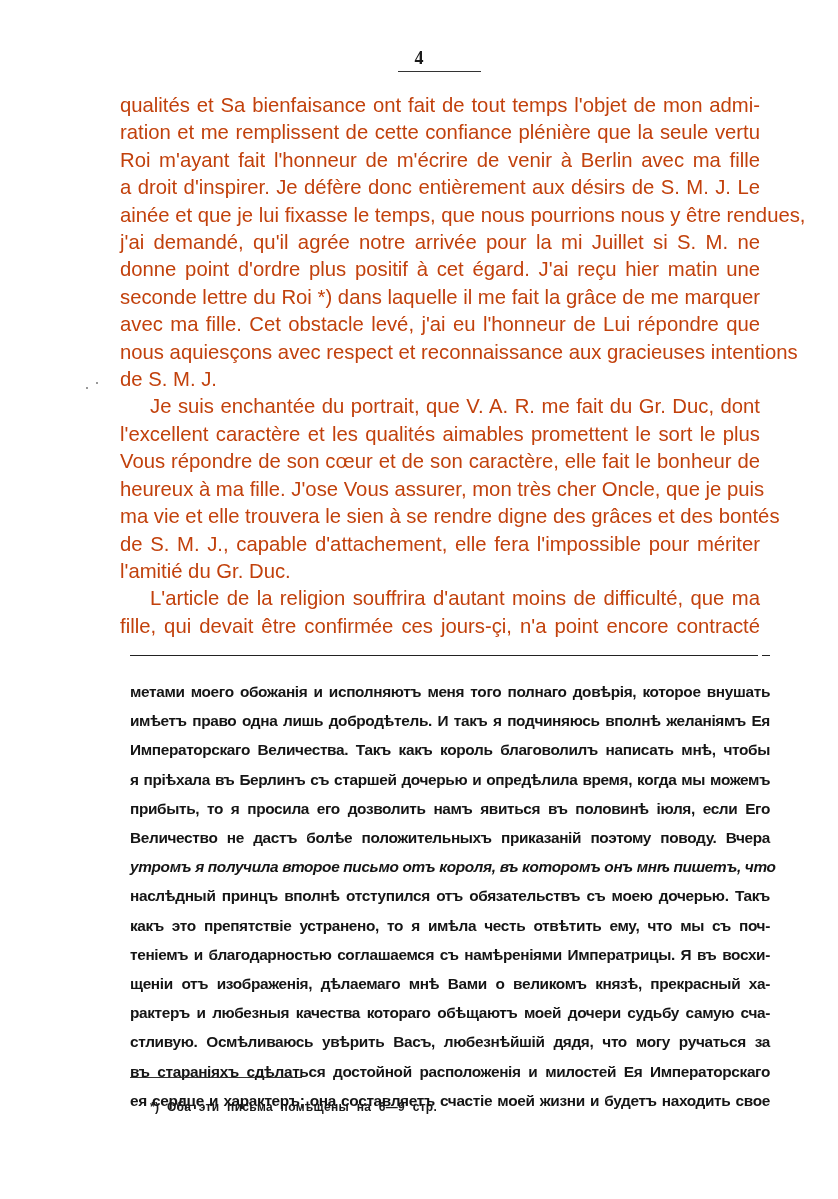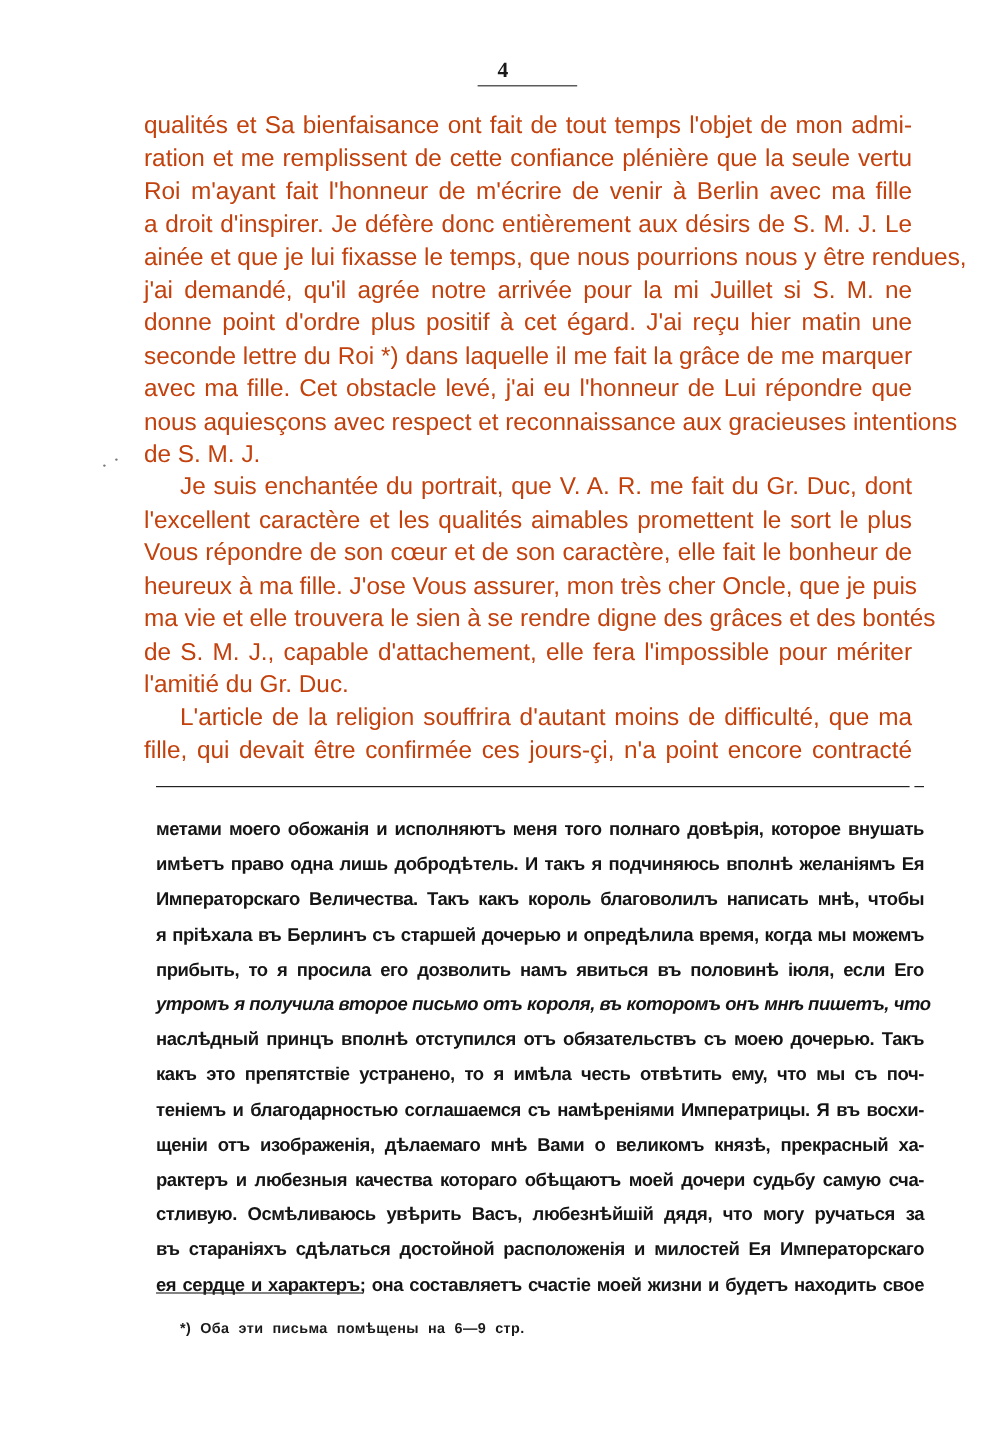--- a/index.html
+++ b/index.html
@@ -76,20 +76,21 @@
 
 <div class="divider"></div>
 <div class="divider-tail"></div>
 
 <div class="ru-text">
   <span class="line" style="display: block; white-space: nowrap;">метами моего обожанія и исполняютъ меня того полнаго довѣрія, которое внушать</span>
   <span class="line" style="display: block; white-space: nowrap;">имѣетъ право одна лишь добродѣтель. И такъ я подчиняюсь вполнѣ желаніямъ Ея</span>
   <span class="line" style="display: block; white-space: nowrap;">Императорскаго Величества. Такъ какъ король благоволилъ написать мнѣ, чтобы</span>
   <span class="line" style="display: block; white-space: nowrap;">я пріѣхала въ Берлинъ съ старшей дочерью и опредѣлила время, когда мы можемъ</span>
   <span class="line" style="display: block; white-space: nowrap;">прибыть, то я просила его дозволить намъ явиться въ половинѣ іюля, если Его</span>
+  <span class="line" style="display: block; white-space: nowrap;">Величество не дастъ болѣе положительныхъ приказаній поэтому поводу. Вчера</span>
   <span class="line" style="display: block; white-space: nowrap; font-style: italic;">утромъ я получила второе письмо отъ короля, въ которомъ онъ мнѣ пишетъ, что</span>
   <span class="line" style="display: block; white-space: nowrap;">наслѣдный принцъ вполнѣ отступился отъ обязательствъ съ моею дочерью. Такъ</span>
   <span class="line" style="display: block; white-space: nowrap;">какъ это препятствіе устранено, то я имѣла честь отвѣтить ему, что мы съ поч-</span>
   <span class="line" style="display: block; white-space: nowrap;">теніемъ и благодарностью соглашаемся съ намѣреніями Императрицы. Я въ восхи-</span>
   <span class="line" style="display: block; white-space: nowrap;">щеніи отъ изображенія, дѣлаемаго мнѣ Вами о великомъ князѣ, прекрасный ха-</span>
   <span class="line" style="display: block; white-space: nowrap;">рактеръ и любезныя качества котораго обѣщаютъ моей дочери судьбу самую сча-</span>
   <span class="line" style="display: block; white-space: nowrap;">стливую. Осмѣливаюсь увѣрить Васъ, любезнѣйшій дядя, что могу ручаться за</span>
   <span class="line" style="display: block; white-space: nowrap;">въ стараніяхъ сдѣлаться достойной расположенія и милостей Ея Императорскаго</span>
   <span class="line" style="display: block; white-space: nowrap;">ея сердце и характеръ; она составляетъ счастіе моей жизни и будетъ находить свое</span>
 </div>

